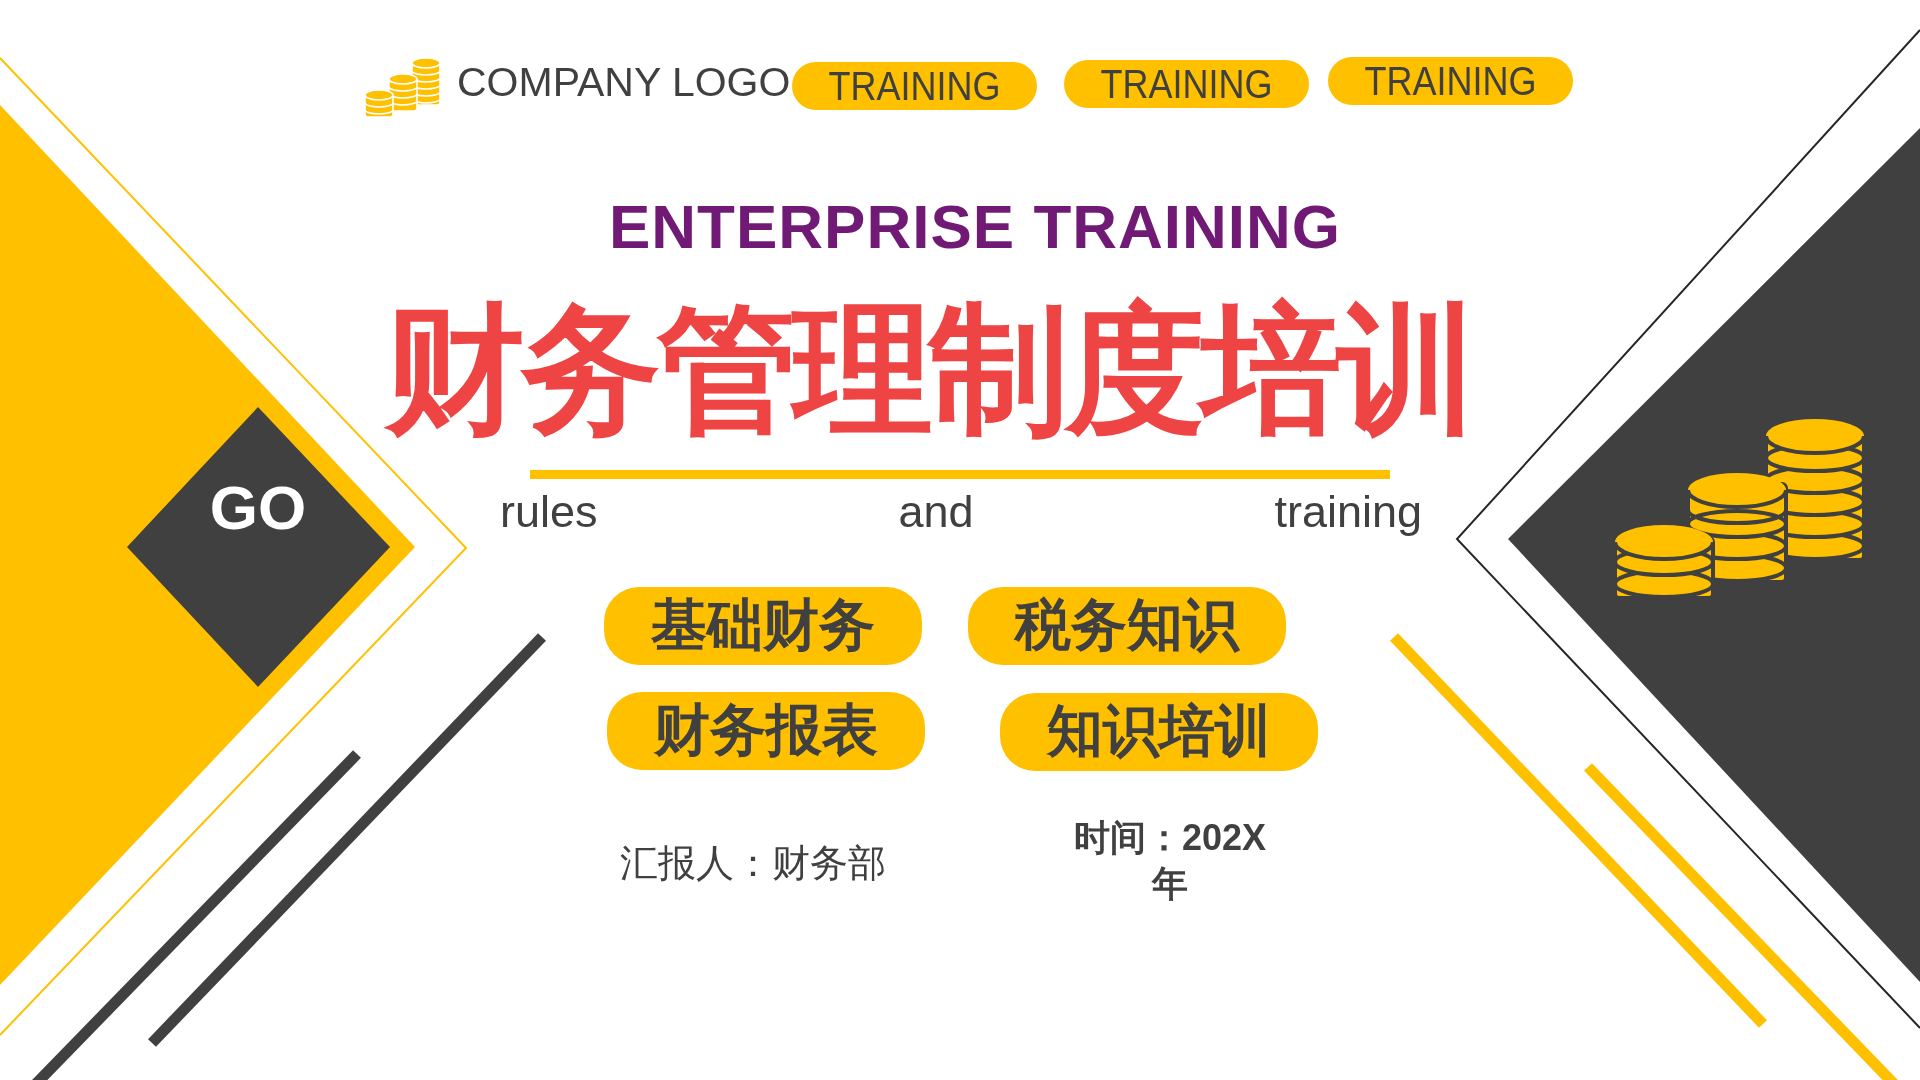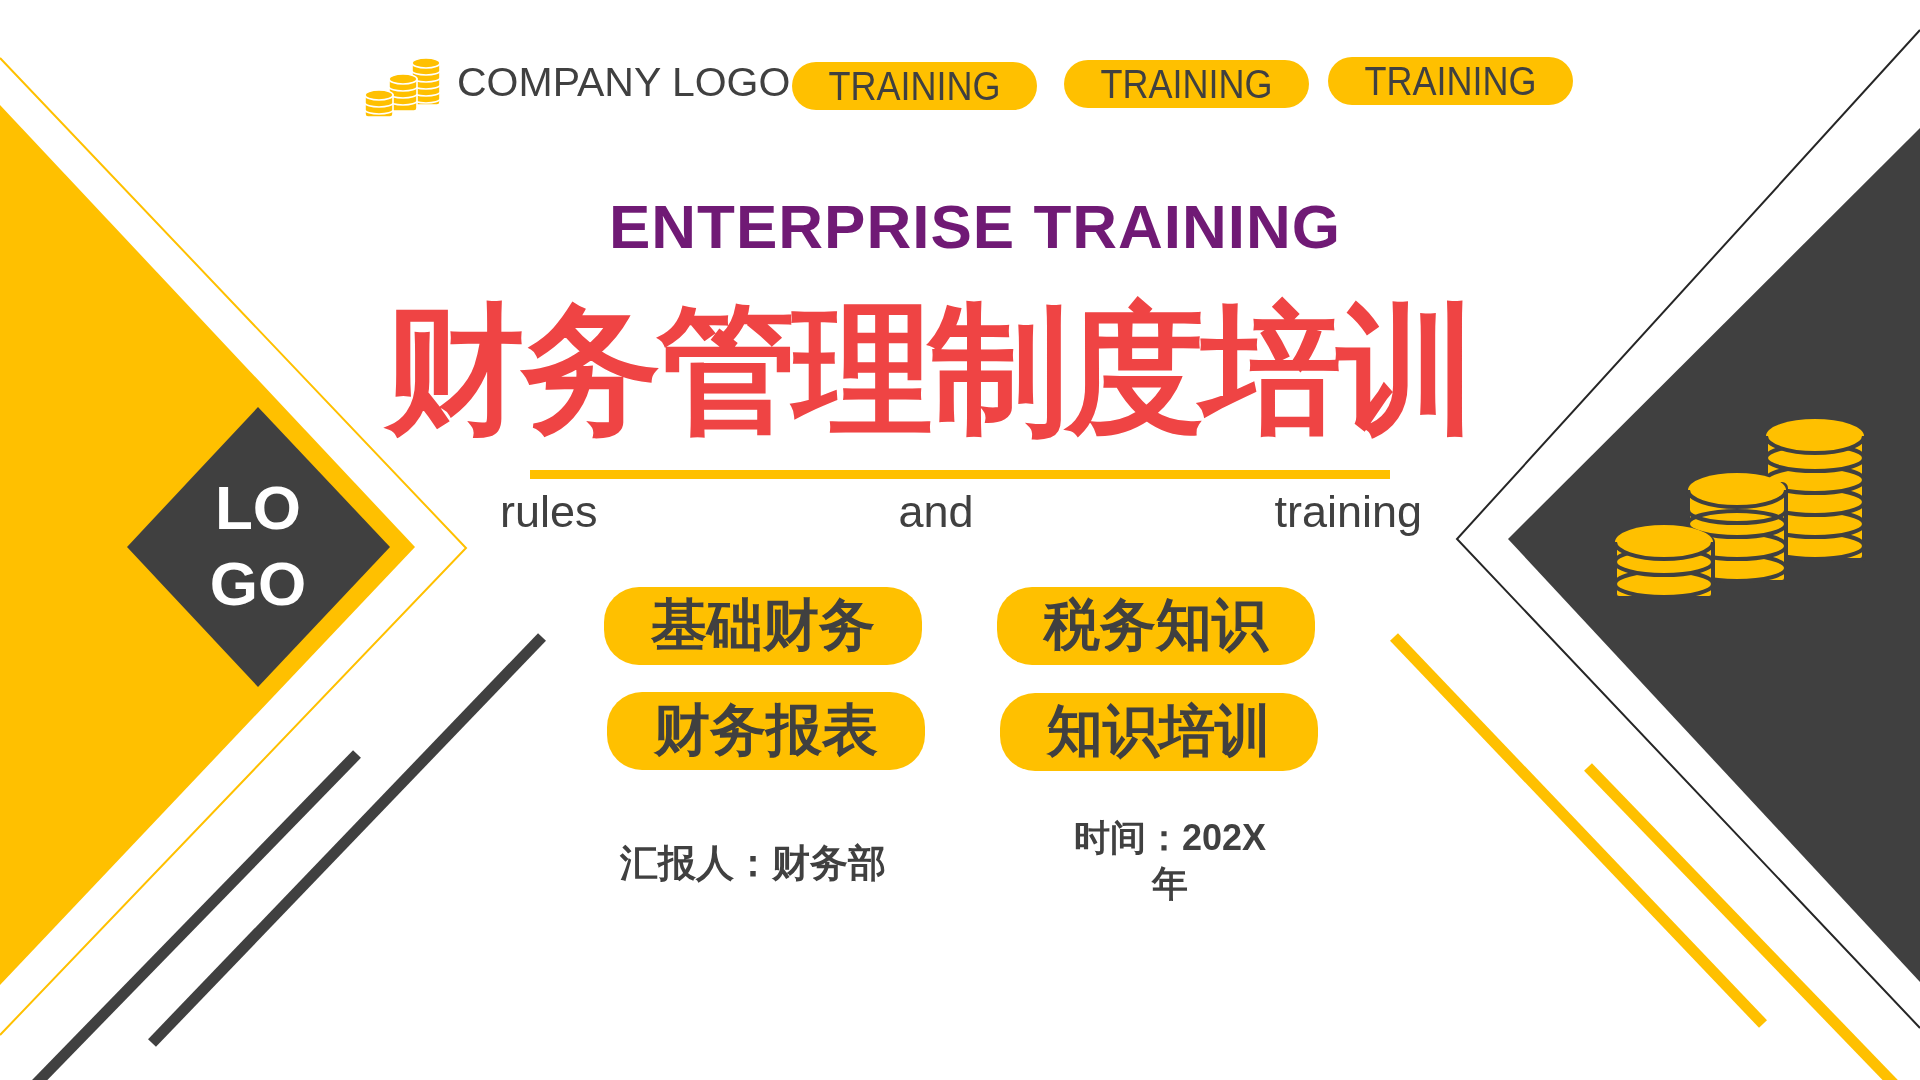--- a/index.html
+++ b/index.html
@@ -8,21 +8,21 @@
   .abs { position:absolute; }
   .company-logo-text { left:457px; top:58px; font-size:41px; line-height:48px; white-space:nowrap; color:#404040; }
   .pill { background:#FFC000; border-radius:26px; display:flex; align-items:center; justify-content:center; color:#404040; white-space:nowrap; }
   .top-pill { height:48px; width:245px; font-size:40px; }
   .top-pill span { transform:scaleX(0.9); display:inline-block; }
   .headline-en { left:600px; top:192px; width:750px; text-align:center; font-size:62px; font-weight:bold; line-height:70px; color:#701a75; letter-spacing:1px; white-space:nowrap; }
   .headline-cn { left:385px; top:285px; width:1170px; text-align:left; font-size:140px; font-weight:bold; line-height:170px; color:#ef4444; letter-spacing:-4px; white-space:nowrap; font-family:Liberation Sans, sans-serif; }
   .underline { left:530px; top:470px; width:860px; height:9px; background:#FFC000; }
   .subtitle { left:500px; top:484px; width:922px; font-size:45px; line-height:56px; color:#404040; display:flex; justify-content:space-between; white-space:nowrap; }
   .topic-pill { width:318px; height:78px; border-radius:35px; font-size:56px; font-weight:bold; font-family:"DejaVu Sans", sans-serif; }
-  .reporter { left:620px; top:838px; font-size:38px; font-weight:bold; color:#404040; white-space:nowrap; font-family:"DejaVu Sans", sans-serif; line-height:50px; }
+  .reporter { left:620px; top:838px; font-size:38px; font-weight:normal; color:#404040; white-space:nowrap; font-family:"DejaVu Sans", sans-serif; line-height:50px; }
   .date { left:1050px; top:815px; width:240px; text-align:center; font-size:36px; font-weight:bold; color:#404040; line-height:46px; font-family:Liberation Sans, sans-serif; }
   .logo-badge { left:158px; top:470px; width:200px; text-align:center; color:#ffffff; font-weight:bold; font-size:62px; line-height:76px; }
 </style>
 </head>
 <body>
 
 <svg class="bg" viewBox="0 0 1920 1080" xmlns="http://www.w3.org/2000/svg">
 
   <polygon points="0,105 415,547 0,985" fill="#FFC000"></polygon>
 
@@ -88,35 +88,34 @@
   <span>TRAINING</span>
 </div>
 <div class="abs pill top-pill" style="left:1064px;top:60px;">
   <span>TRAINING</span>
 </div>
 <div class="abs pill top-pill" style="left:1328px;top:57px;">
   <span>TRAINING</span>
 </div>
 
 <div class="abs logo-badge">
-  <div>LO</div>
   <div>GO</div>
 </div>
 
 <div class="abs headline-en">ENTERPRISE TRAINING</div>
 <div class="abs headline-cn">财务管理制度培训</div>
 <div class="abs underline"></div>
 <div class="abs subtitle">
   <span>rules</span>
   <span>and</span>
   <span>training</span>
 </div>
 
 <div class="abs pill topic-pill" style="left:604px;top:587px;">基础财务</div>
-<div class="abs pill topic-pill" style="left:997px;top:587px;">税务知识</div>
+<div class="abs pill topic-pill" style="left:968px;top:587px;">税务知识</div>
 <div class="abs pill topic-pill" style="left:607px;top:692px;">财务报表</div>
 <div class="abs pill topic-pill" style="left:1000px;top:693px;">知识培训</div>
 
 <div class="abs reporter">汇报人：财务部</div>
 <div class="abs date">
   <div>时间：202X</div>
   <div>年</div>
 </div>
 
 </body></html>

